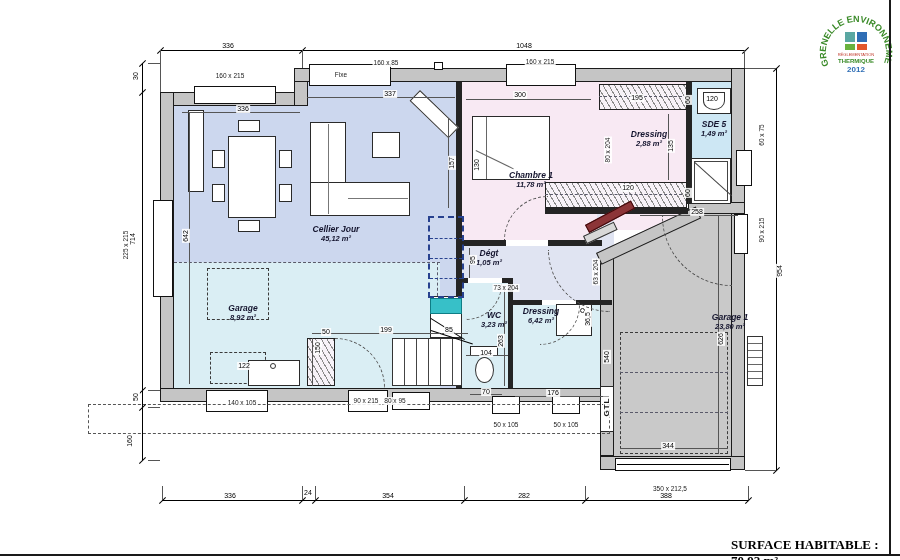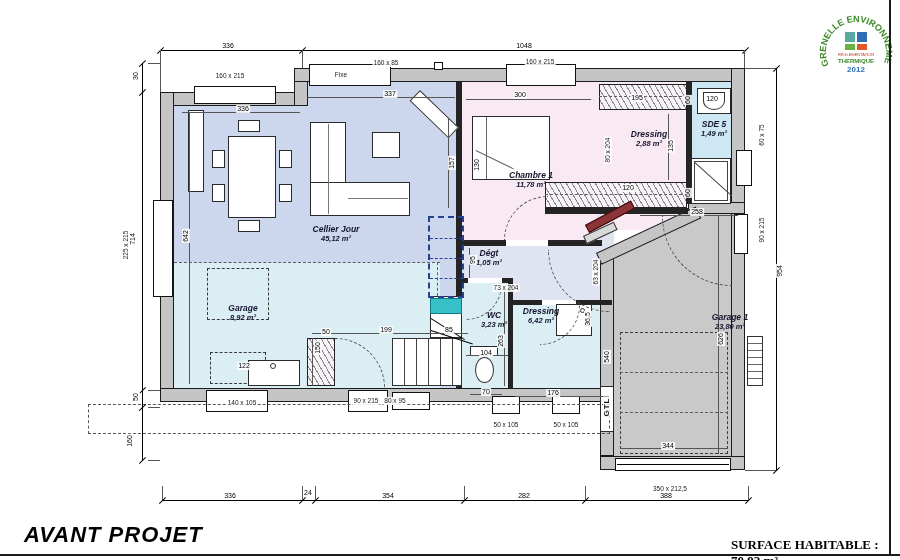--- a/index.html
+++ b/index.html
@@ -329,18 +329,17 @@
     </text>
     <rect x="27" y="24" width="10" height="10" fill="#5aa7a2"></rect>
     <rect x="39" y="24" width="10" height="10" fill="#2f6eb5"></rect>
     <rect x="27" y="36" width="10" height="6" fill="#6ab23e"></rect>
     <rect x="39" y="36" width="10" height="6" fill="#e2572b"></rect>
     <text x="38" y="48" text-anchor="middle" font-size="4" fill="#c0392b" font-family="Liberation Sans, sans-serif">RÉGLEMENTATION</text>
     <text x="38" y="55" text-anchor="middle" font-size="6" font-weight="bold" fill="#3a8a28" font-family="Liberation Sans, sans-serif">THERMIQUE</text>
     <text x="38" y="64" text-anchor="middle" font-size="8" font-weight="bold" fill="#2f6eb5" font-family="Liberation Sans, sans-serif">2012</text>
   </svg>
 
-  <div id="title-avant">AVANT PROJET</div>
   <div id="title-surface">SURFACE HABITABLE : 70,92 m²</div>
   <div id="frame-bottom"></div>
   <div id="frame-right"></div>
 
 </div>
 
 </body></html>

